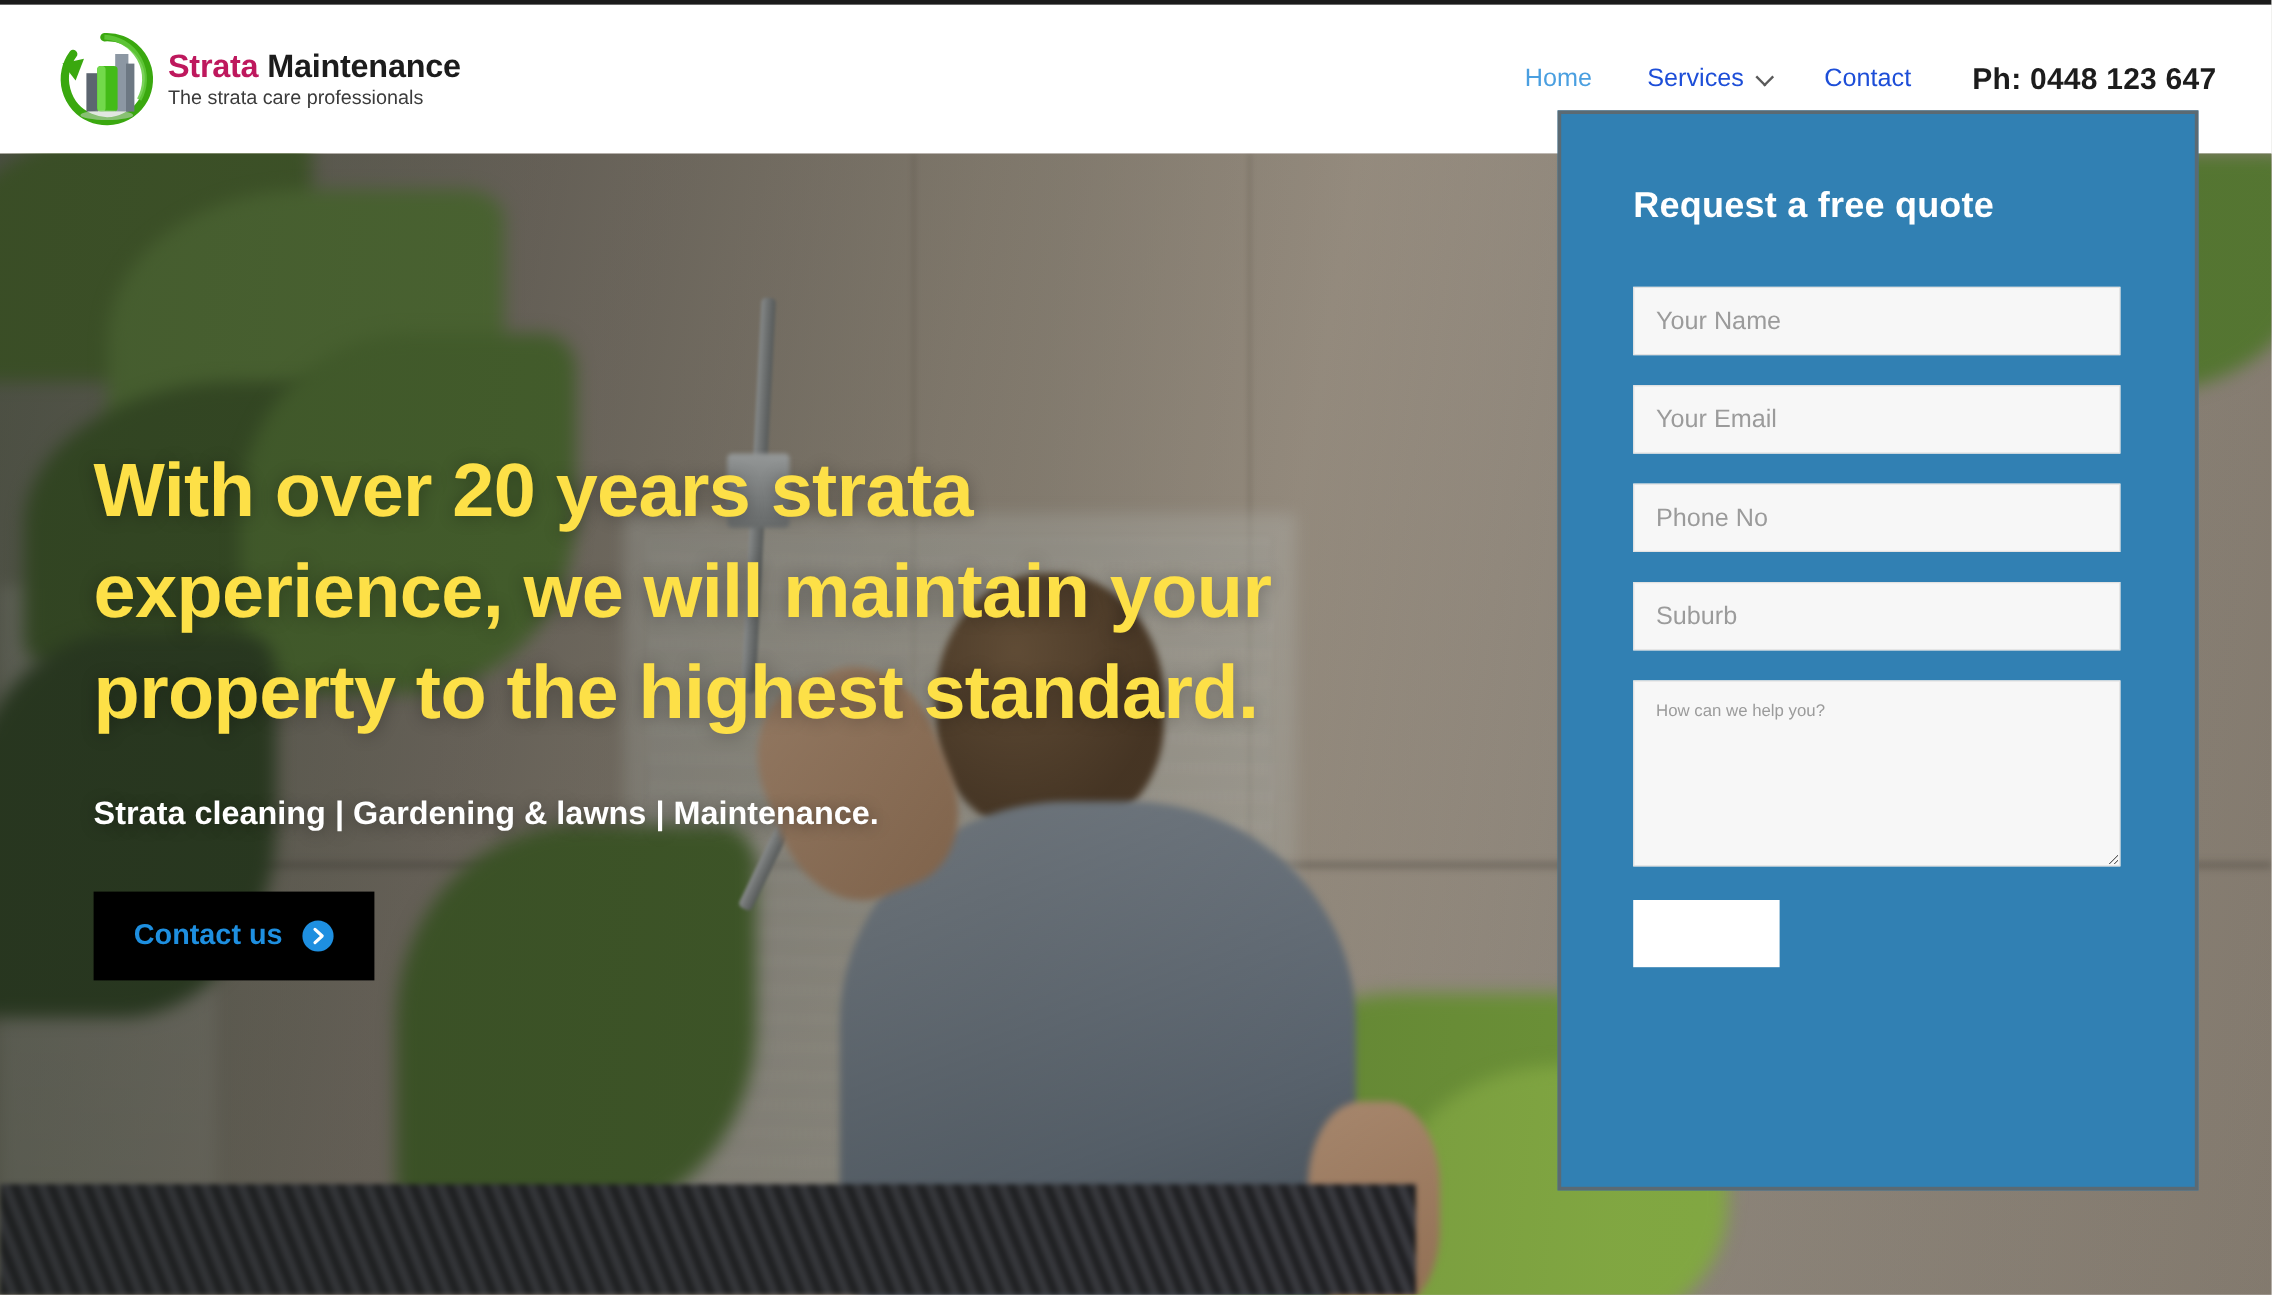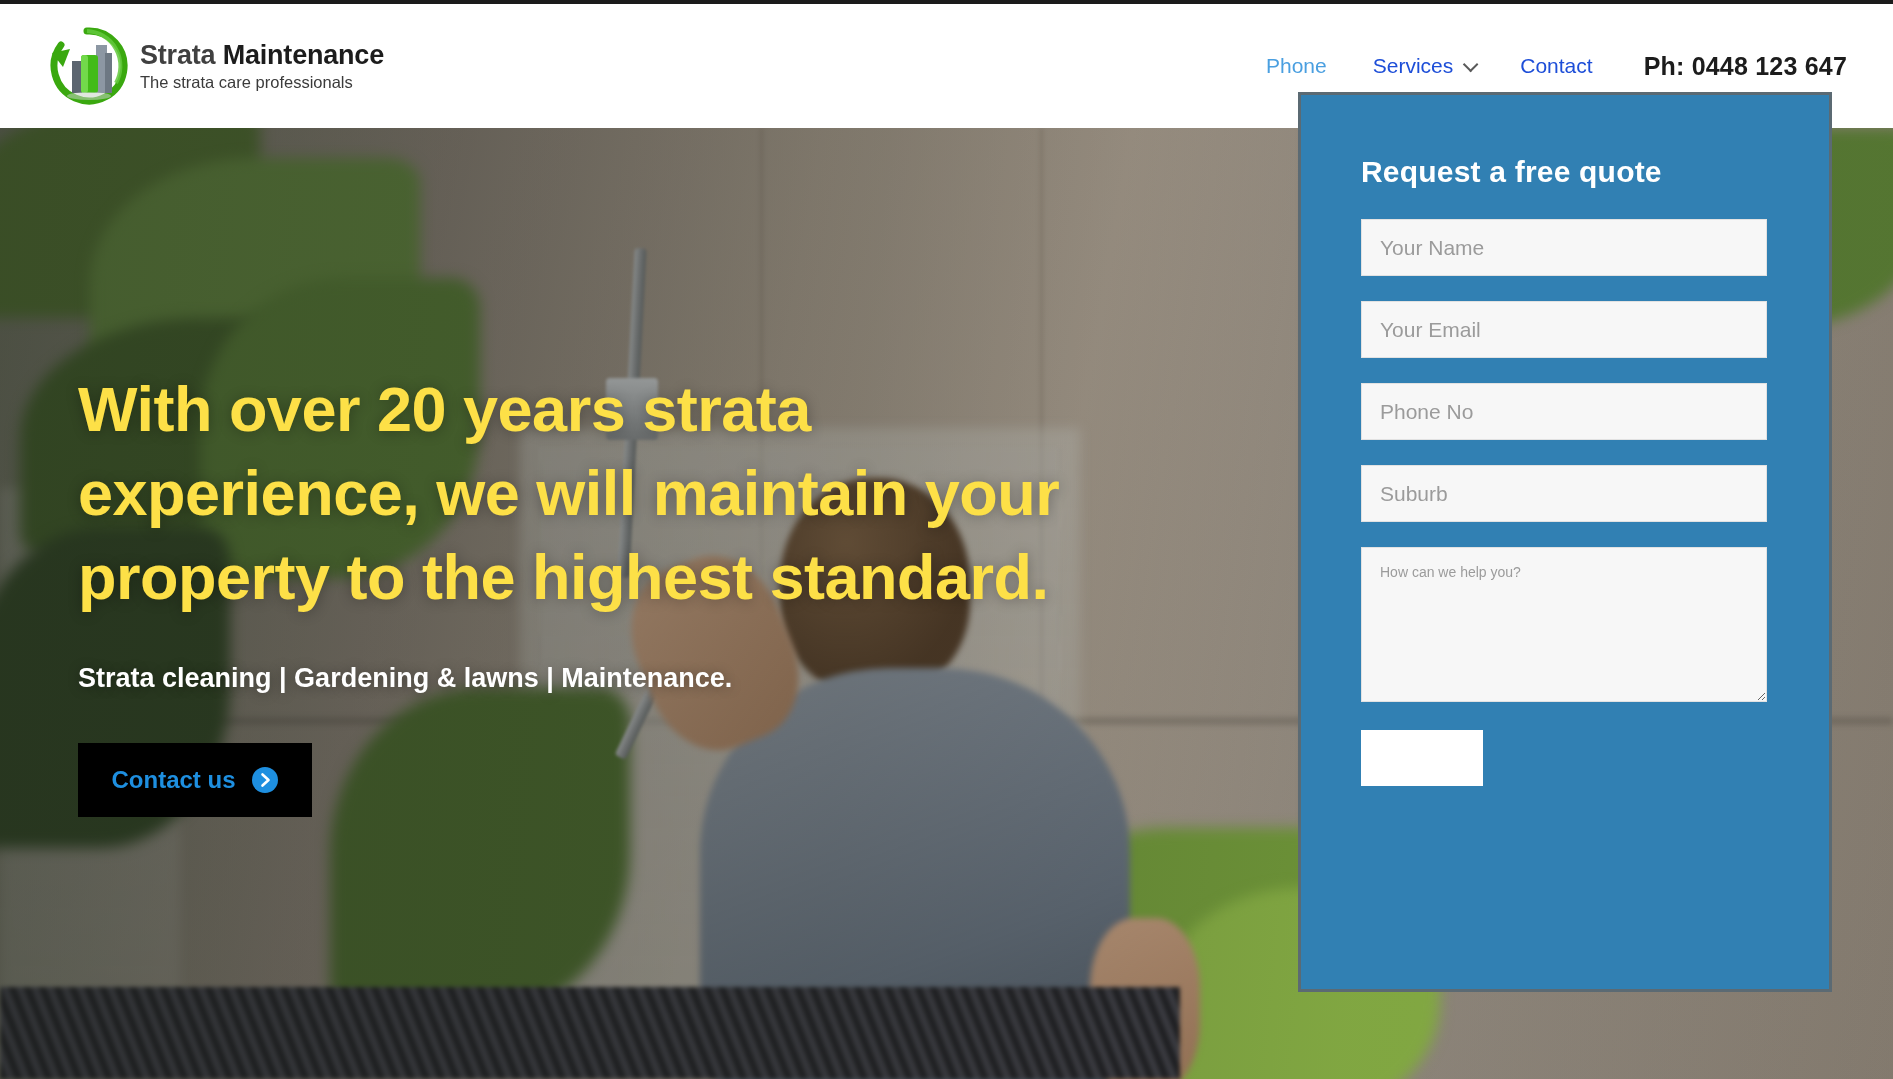--- a/index.html
+++ b/index.html
@@ -18,21 +18,21 @@
   .header {
     position: absolute; top: 4px; left: 0;
     width: 1893px; height: 124px;
     background: #ffffff;
     display: flex; align-items: center;
   }
   .logo-wrap { display: flex; align-items: center; margin-left: 44px; }
   .logo-mark { position: relative; width: 86px; height: 86px; flex: 0 0 86px; }
   .logo-text { margin-left: 10px; line-height: 1.1; }
   .logo-title { font-size: 27px; font-weight: 700; letter-spacing: -0.2px; white-space: nowrap; }
-  .logo-title .t-strata { color: #404040; }
+  .logo-title .t-strata { color: #be185d; }
   .logo-title .t-maint { color: #1c1c1c; }
   .logo-sub { font-size: 16.5px; color: #3b3b3b; margin-top: 3px; white-space: nowrap; }
 
   .nav {
     margin-left: auto; margin-right: 46px;
     display: flex; align-items: center; gap: 0;
   }
   .nav-item {
     font-size: 21px; color: #1d4ed8;
     padding: 0 23px; white-space: nowrap;
@@ -166,21 +166,21 @@
     display: block; width: 406px; height: 57px;
     margin-top: 25px;
     background: #f7f7f7;
     border: 1px solid #e2e2e2;
     font-family: "Liberation Sans", sans-serif;
     font-size: 21px; color: #4a4a4a;
     padding: 0 18px;
     outline: none;
   }
   .field::placeholder { color: #9b9b9b; }
-  .field-first { margin-top: 30px; }
+  .field-first { margin-top: 50px; }
   .field-area {
     display:block; width: 406px; height: 155px;
     margin-top: 25px;
     background: #f7f7f7;
     border: 1px solid #e2e2e2;
     font-family: "Liberation Sans", sans-serif;
     font-size: 14px; color: #4a4a4a;
     padding: 16px 18px;
     outline: none; resize: vertical;
   }
@@ -218,21 +218,21 @@
         </svg>
       </div>
       <div class="logo-text">
         <div class="logo-title"><span class="t-strata">Strata</span><span class="t-maint"> Maintenance</span></div>
         <div class="logo-sub">The strata care professionals</div>
       </div>
     </div>
 
     <div class="nav">
       <div class="nav-item active">
-        <span>Phone</span>
+        <span>Home</span>
       </div>
       <div class="nav-item">
         <span>Services</span>
         <span class="chev"></span>
       </div>
       <div class="nav-item">
         <span>Contact</span>
       </div>
       <div class="nav-phone">Ph: 0448 123 647</div>
     </div>

